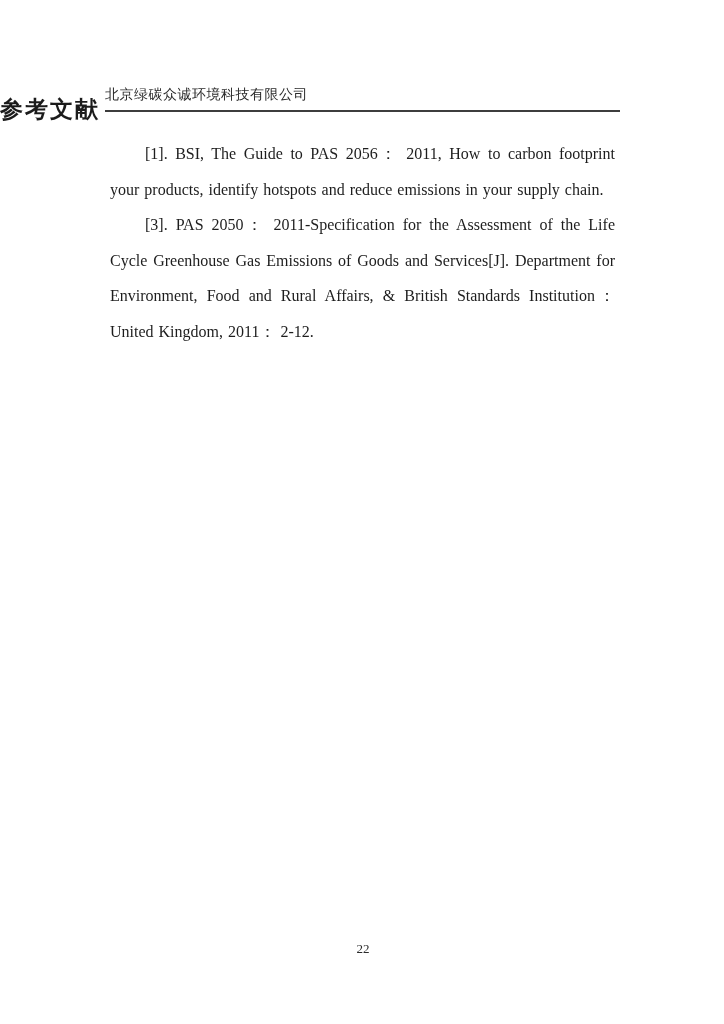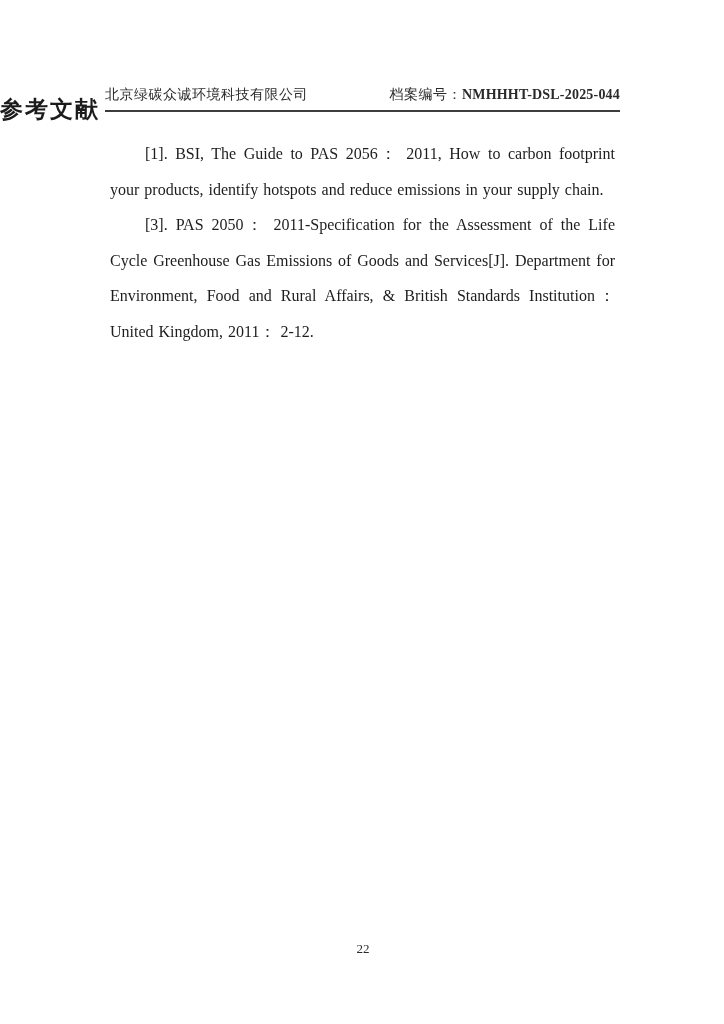--- a/index.html
+++ b/index.html
@@ -86,23 +86,20 @@
     color: #2a2a2a;
   }
 </style>
 </head>
 <body>
 
 <div class="page">
 
   <header class="header">
     <span class="company">北京绿碳众诚环境科技有限公司</span>
-    <span>
-      <span class="docnum-label">档案编号：</span><span class="docnum-value">NMHHHT-DSL-2025-044</span>
-    </span>
   </header>
 
   <h1 class="doc-title">参考文献</h1>
 
   <main class="content">
     <p class="ref">[1]. BSI, The Guide to PAS 2056： 2011, How to carbon footprint your products, identify hotspots and reduce emissions in your supply chain.</p>
     <p class="ref">[3]. PAS 2050： 2011-Specification for the Assessment of the Life Cycle Greenhouse Gas Emissions of Goods and Services[J]. Department for Environment, Food and Rural Affairs, &amp; British Standards Institution： United Kingdom, 2011： 2-12.</p>
   </main>
 
   <footer class="footer">

